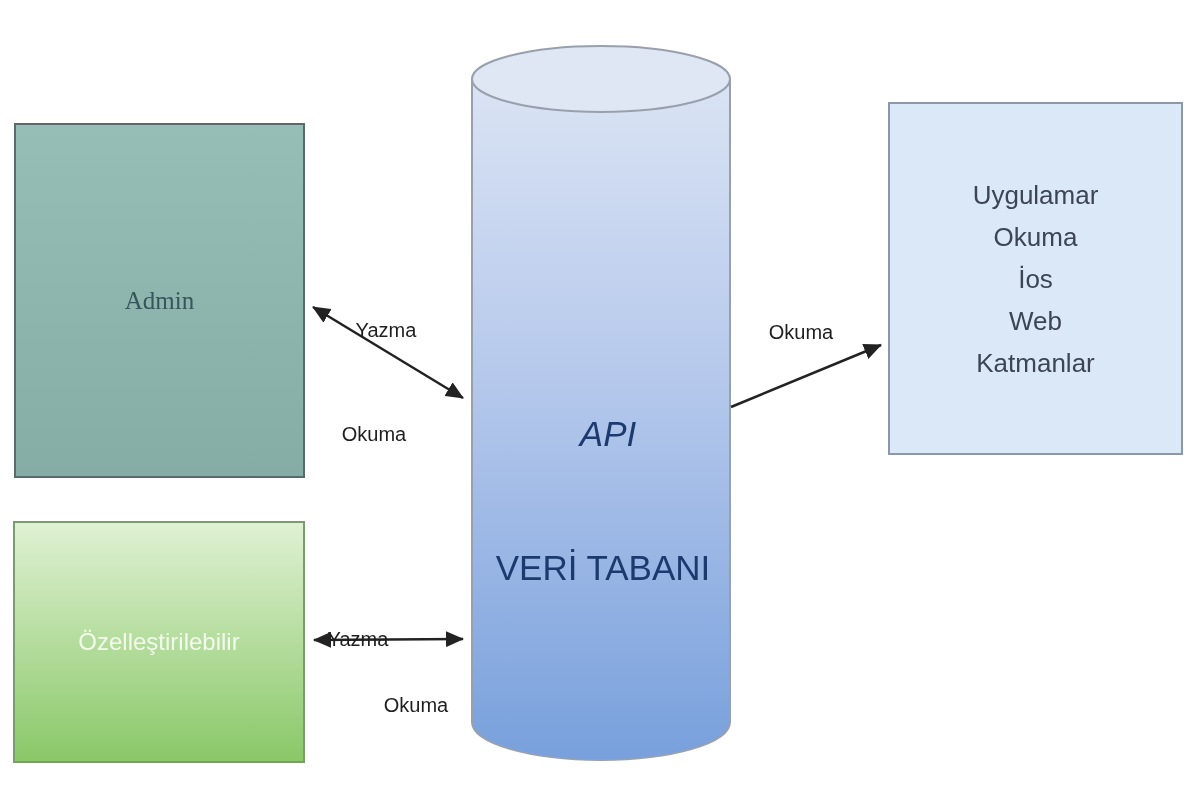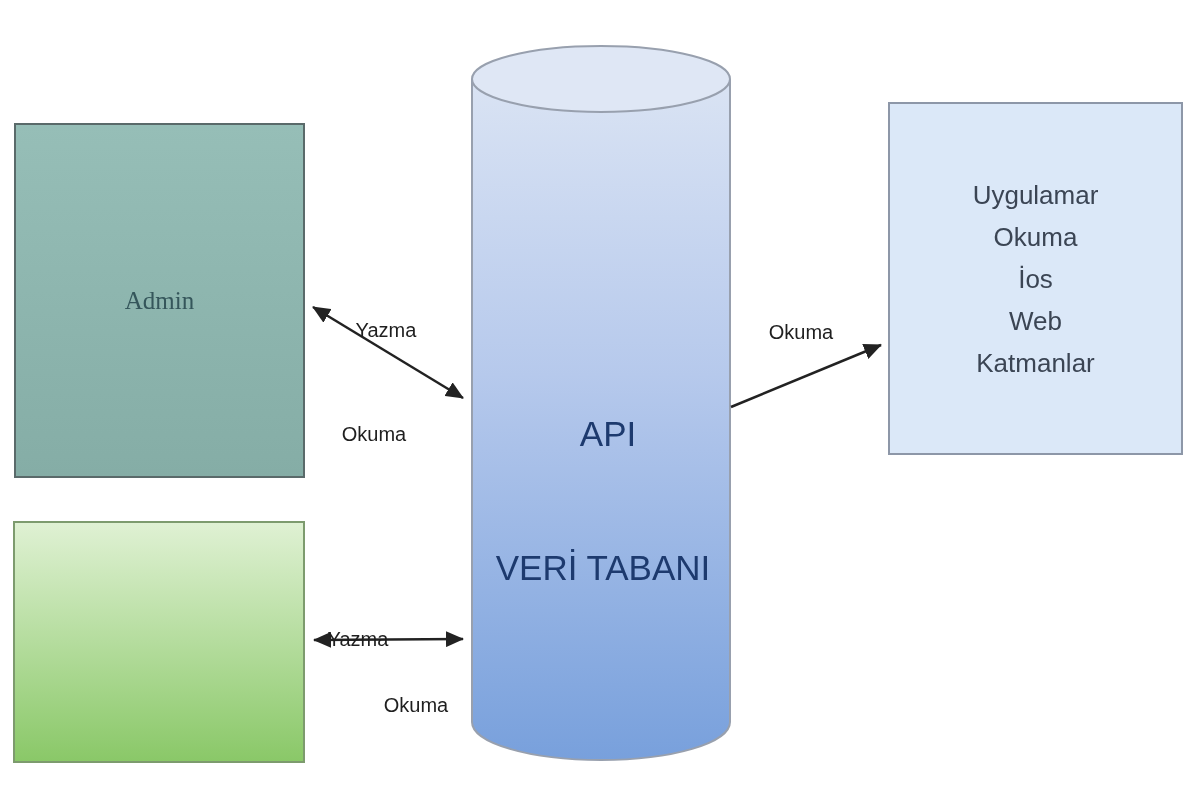--- a/index.html
+++ b/index.html
@@ -43,21 +43,21 @@
     color: #3b4554;
     font-size: 26px; line-height: 42px;
   }
 
   .cyl-text {
     position: absolute;
     transform: translate(-50%, -50%);
     color: #1d3a6e;
     white-space: nowrap;
   }
-  .cyl-text.api { left: 608px; top: 434px; font-size: 35px; }
+  .cyl-text.api { left: 608px; top: 434px; font-size: 35px; font-style: italic; }
   .cyl-text.db  { left: 603px; top: 568px; font-size: 35px; }
 
   .edge-label {
     position: absolute;
     transform: translate(-50%, -50%);
     color: #1f1f1f;
     font-size: 20px;
     white-space: nowrap;
     margin-top: 28px;
   }
@@ -85,20 +85,21 @@
     <line x1="313" y1="307" x2="463" y2="398" stroke="#222222" stroke-width="2.5" marker-start="url(#ah)" marker-end="url(#ah)"></line>
     <line x1="314" y1="640" x2="463" y2="639" stroke="#222222" stroke-width="2.5" marker-start="url(#ah)" marker-end="url(#ah)"></line>
     <line x1="731" y1="407" x2="881" y2="345" stroke="#222222" stroke-width="2.5" marker-end="url(#ah)"></line>
   </svg>
 
   <div class="box admin">
     <div>Admin</div>
   </div>
 
   <div class="box integrations">
+    <div>Özelleştirilebilir</div>
   </div>
 
   <div class="box apps">
     <div>Uygulamar</div>
     <div>Okuma</div>
     <div>İos</div>
     <div>Web</div>
     <div>Katmanlar</div>
   </div>
 

